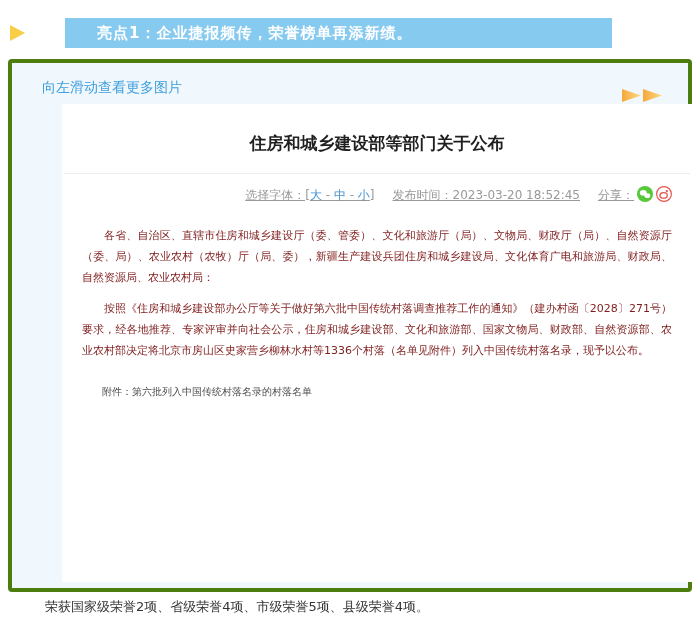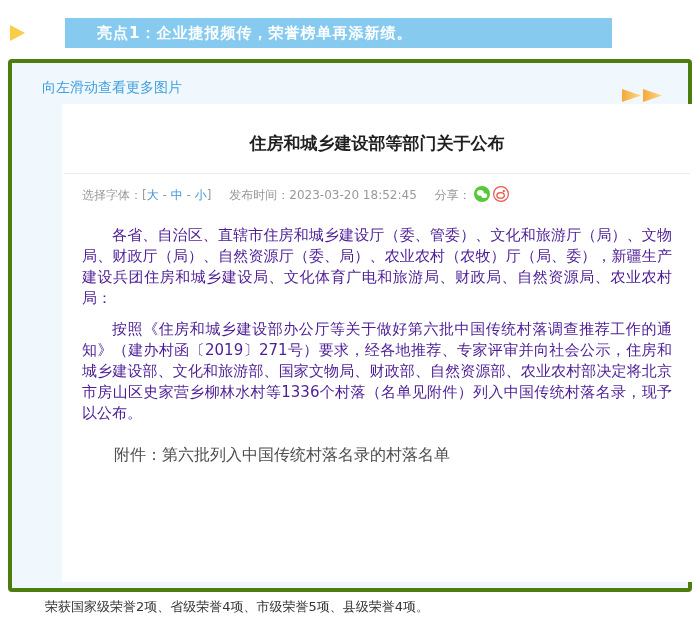--- a/index.html
+++ b/index.html
@@ -24,29 +24,29 @@
   .arrow-tri { display:inline-block; width:19px; height:13px; margin-left:2px; vertical-align:middle;
     background:linear-gradient(90deg,#f6a83a 0%,#fbda85 100%);
     clip-path:polygon(0 0,100% 50%,0 100%); }
 
   
   .doc { position:absolute; left:30px; top:41px; width:630px; height:478px;
     background:#ffffff; padding:14px 20px 0 20px; overflow:hidden;margin-left:20px; }
   .doc-title { text-align:center; font-weight:bold; font-size:17px; line-height:27px;
     color:#1f1f1f; margin-top:12px; }
   .doc-divider { border-bottom:1px solid #ececec; margin:16px -18px 0 -18px; }
-  .meta-row { text-align:left; font-size:12px; color:#999999; padding:12px 0 6px 0; }
+  .meta-row { text-align:right; font-size:12px; color:#999999; padding:12px 0 6px 0;text-decoration:underline; }
   .meta-row .gap { display:inline-block; width:18px; }
   .font-link { color:#4492d2; cursor:pointer; text-decoration:none; }
   .share-icon { display:inline-block; vertical-align:-3px; margin-left:3px; cursor:pointer; }
 
   .doc-body { padding:4px 0 0 0; }
-  .doc-body p { font-size:15px; line-height:21px; color:#4c1d95; text-indent:2em;
+  .doc-body p { font-size:11px; line-height:21px; color:#7f1d1d; text-indent:2em;
     text-align:justify; margin-top:10px; }
-  .attachment { font-size:16px; line-height:21px; color:#4d4d4d; text-indent:2em; margin-top:20px; }
+  .attachment { font-size:10px; line-height:21px; color:#4d4d4d; text-indent:2em; margin-top:20px; }
 
   
   .footer-text { position:absolute; left:45px; top:598px; font-size:13px; color:#333333; }
 </style>
 </head>
 <body>
 
 <div class="banner-row">
   <span class="banner-tri"></span>
   <div class="banner-bar">亮点1：企业捷报频传，荣誉榜单再添新绩。</div>
@@ -73,20 +73,20 @@
             <ellipse cx="10.3" cy="9.7" rx="2.9" ry="2.4" fill="#ffffff"></ellipse>
           </svg></span><span class="share-icon"><svg width="16" height="16" viewBox="0 0 16 16">
             <circle cx="8" cy="8" r="7.4" fill="#ffffff" stroke="#e8554d" stroke-width="1.2"></circle>
             <ellipse cx="7.6" cy="9.4" rx="3.7" ry="2.8" fill="none" stroke="#e8554d" stroke-width="1.3"></ellipse>
             <circle cx="10.8" cy="5.2" r="1.1" fill="#e8554d"></circle>
           </svg></span>
     </div>
 
     <div class="doc-body">
       <p>各省、自治区、直辖市住房和城乡建设厅（委、管委）、文化和旅游厅（局）、文物局、财政厅（局）、自然资源厅（委、局）、农业农村（农牧）厅（局、委），新疆生产建设兵团住房和城乡建设局、文化体育广电和旅游局、财政局、自然资源局、农业农村局：</p>
-      <p>按照《住房和城乡建设部办公厅等关于做好第六批中国传统村落调查推荐工作的通知》（建办村函〔2019〕271号）要求，经各地推荐、专家评审并向社会公示，住房和城乡建设部、文化和旅游部、国家文物局、财政部、自然资源部、农业农村部决定将北京市房山区史家营乡柳林水村等1336个村落（名单见附件）列入中国传统村落名录，现予以公布。</p>
+      <p>按照《住房和城乡建设部办公厅等关于做好第六批中国传统村落调查推荐工作的通知》（建办村函〔2028〕271号）要求，经各地推荐、专家评审并向社会公示，住房和城乡建设部、文化和旅游部、国家文物局、财政部、自然资源部、农业农村部决定将北京市房山区史家营乡柳林水村等1336个村落（名单见附件）列入中国传统村落名录，现予以公布。</p>
       <div class="attachment">附件：第六批列入中国传统村落名录的村落名单</div>
 
     </div>
   </div>
 </div>
 
 <div class="footer-text">荣获国家级荣誉2项、省级荣誉4项、市级荣誉5项、县级荣誉4项。</div>
 
 </body></html>

